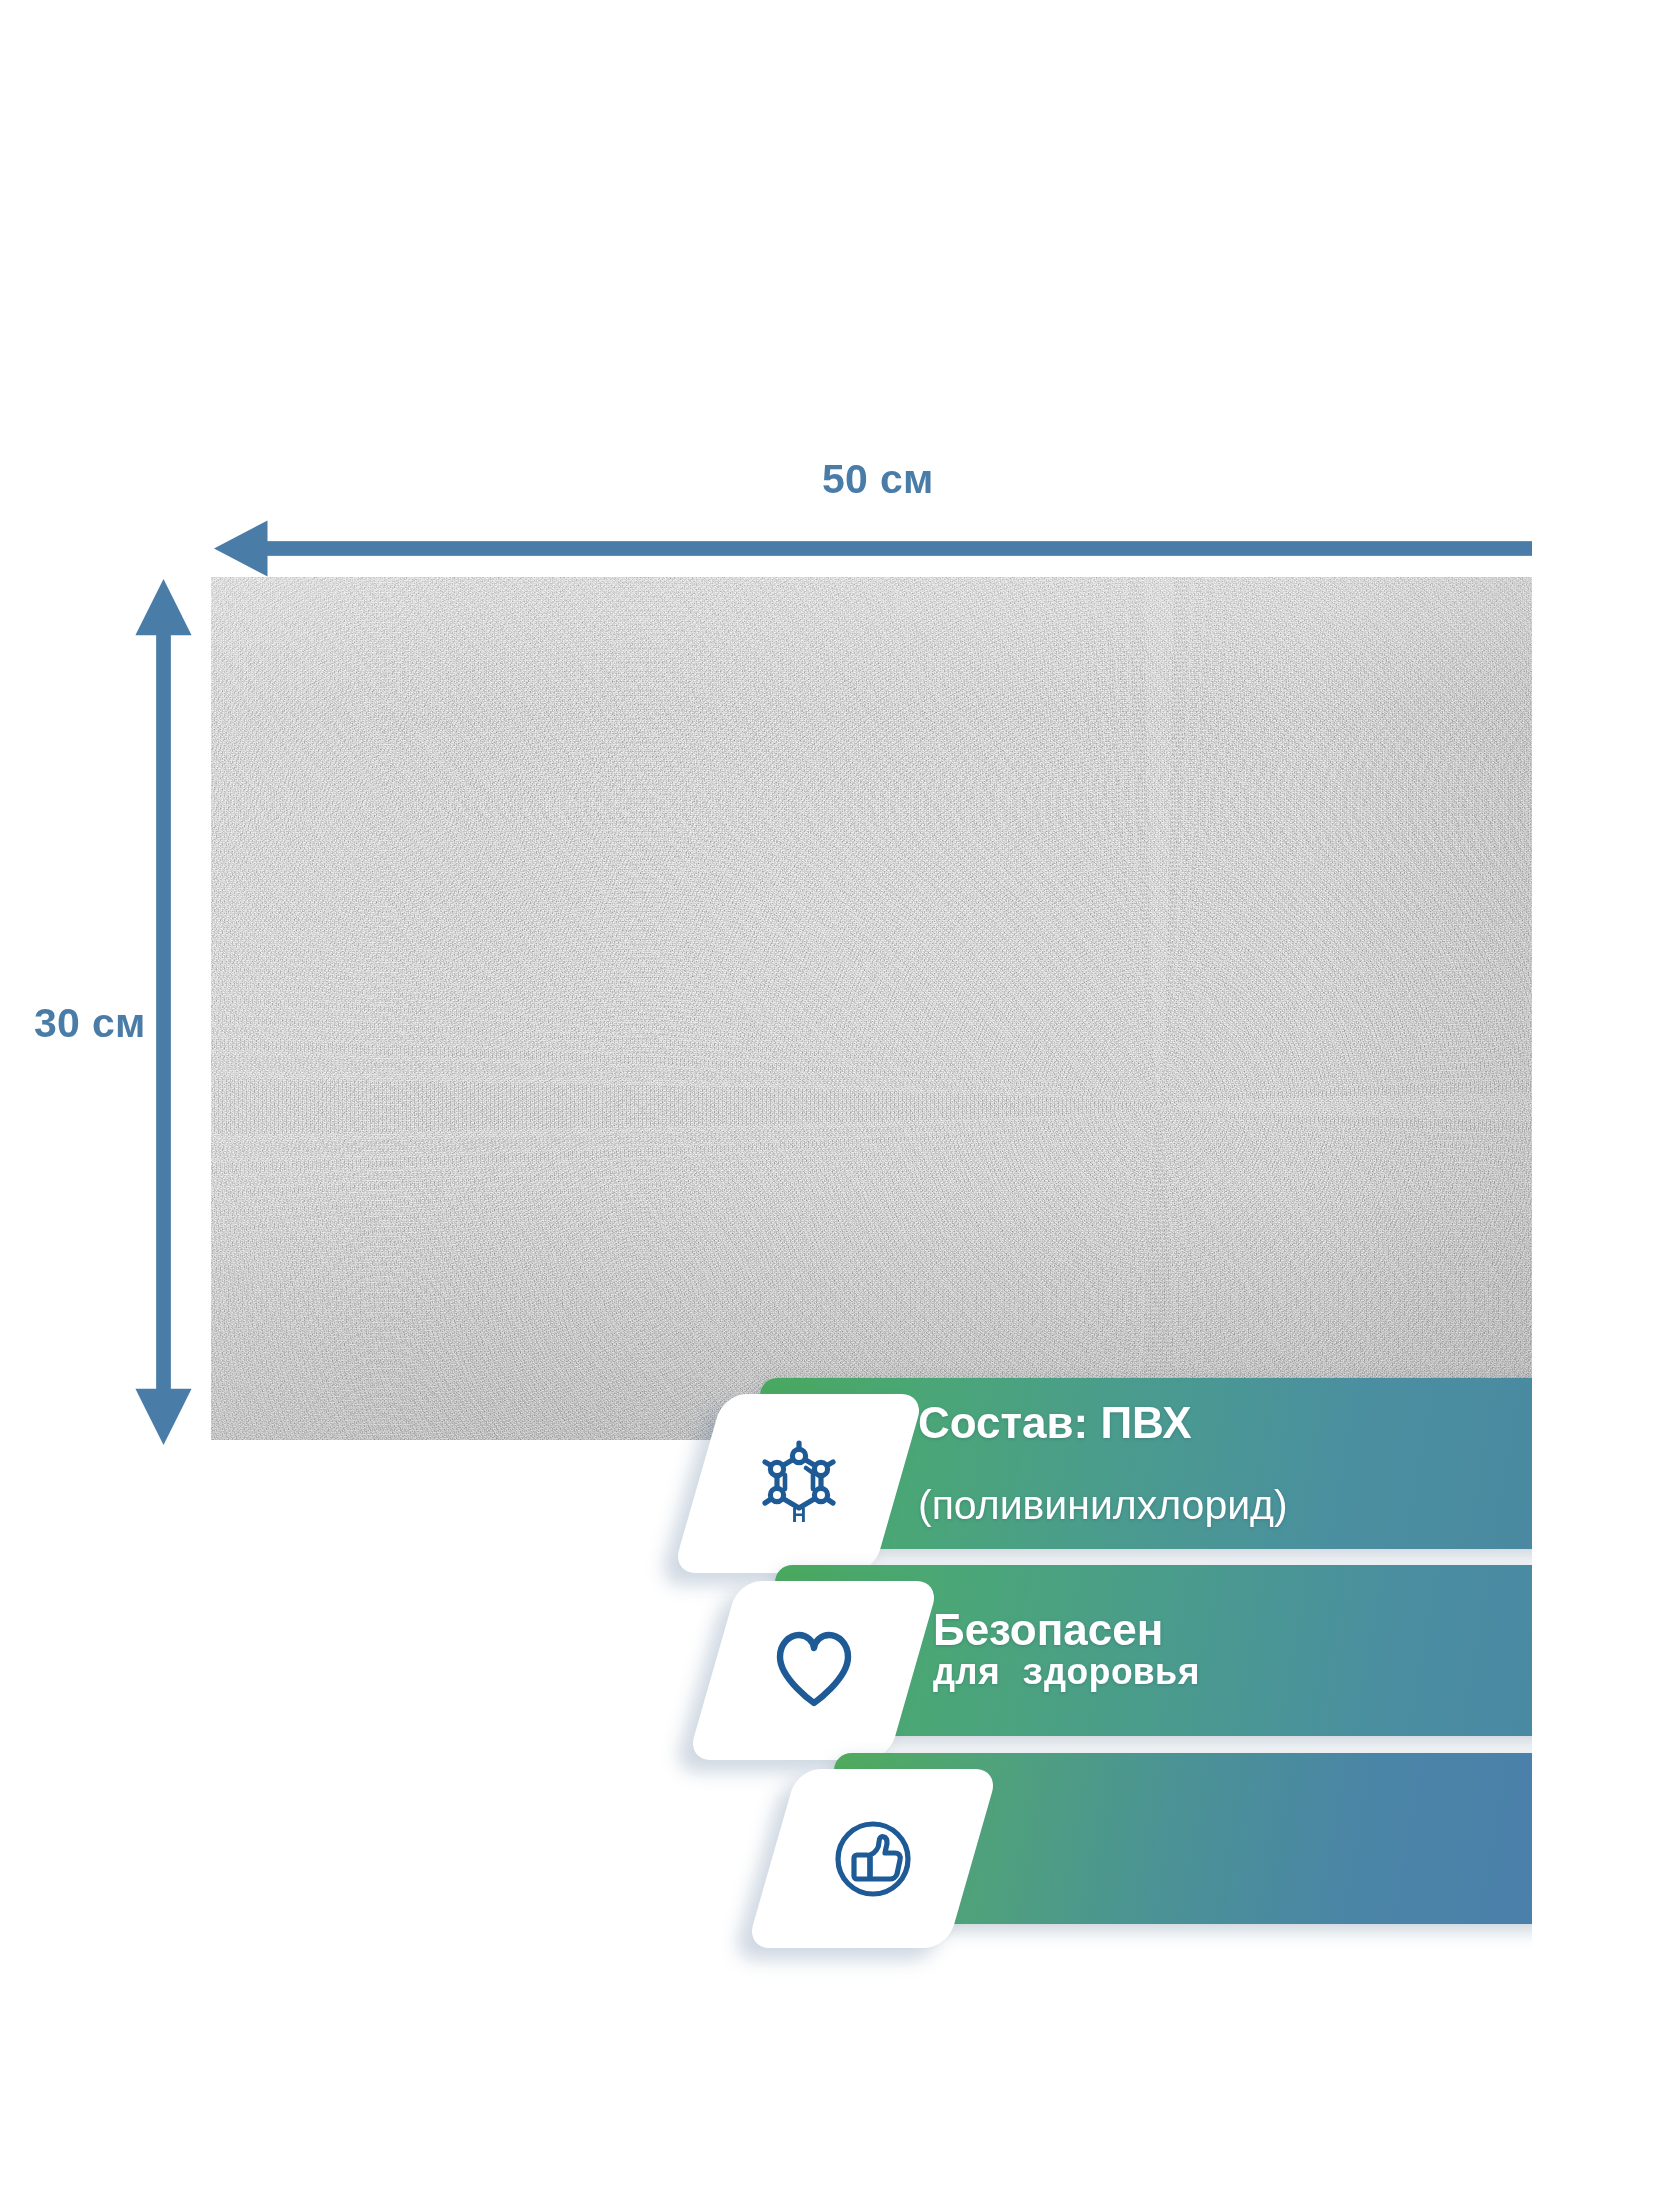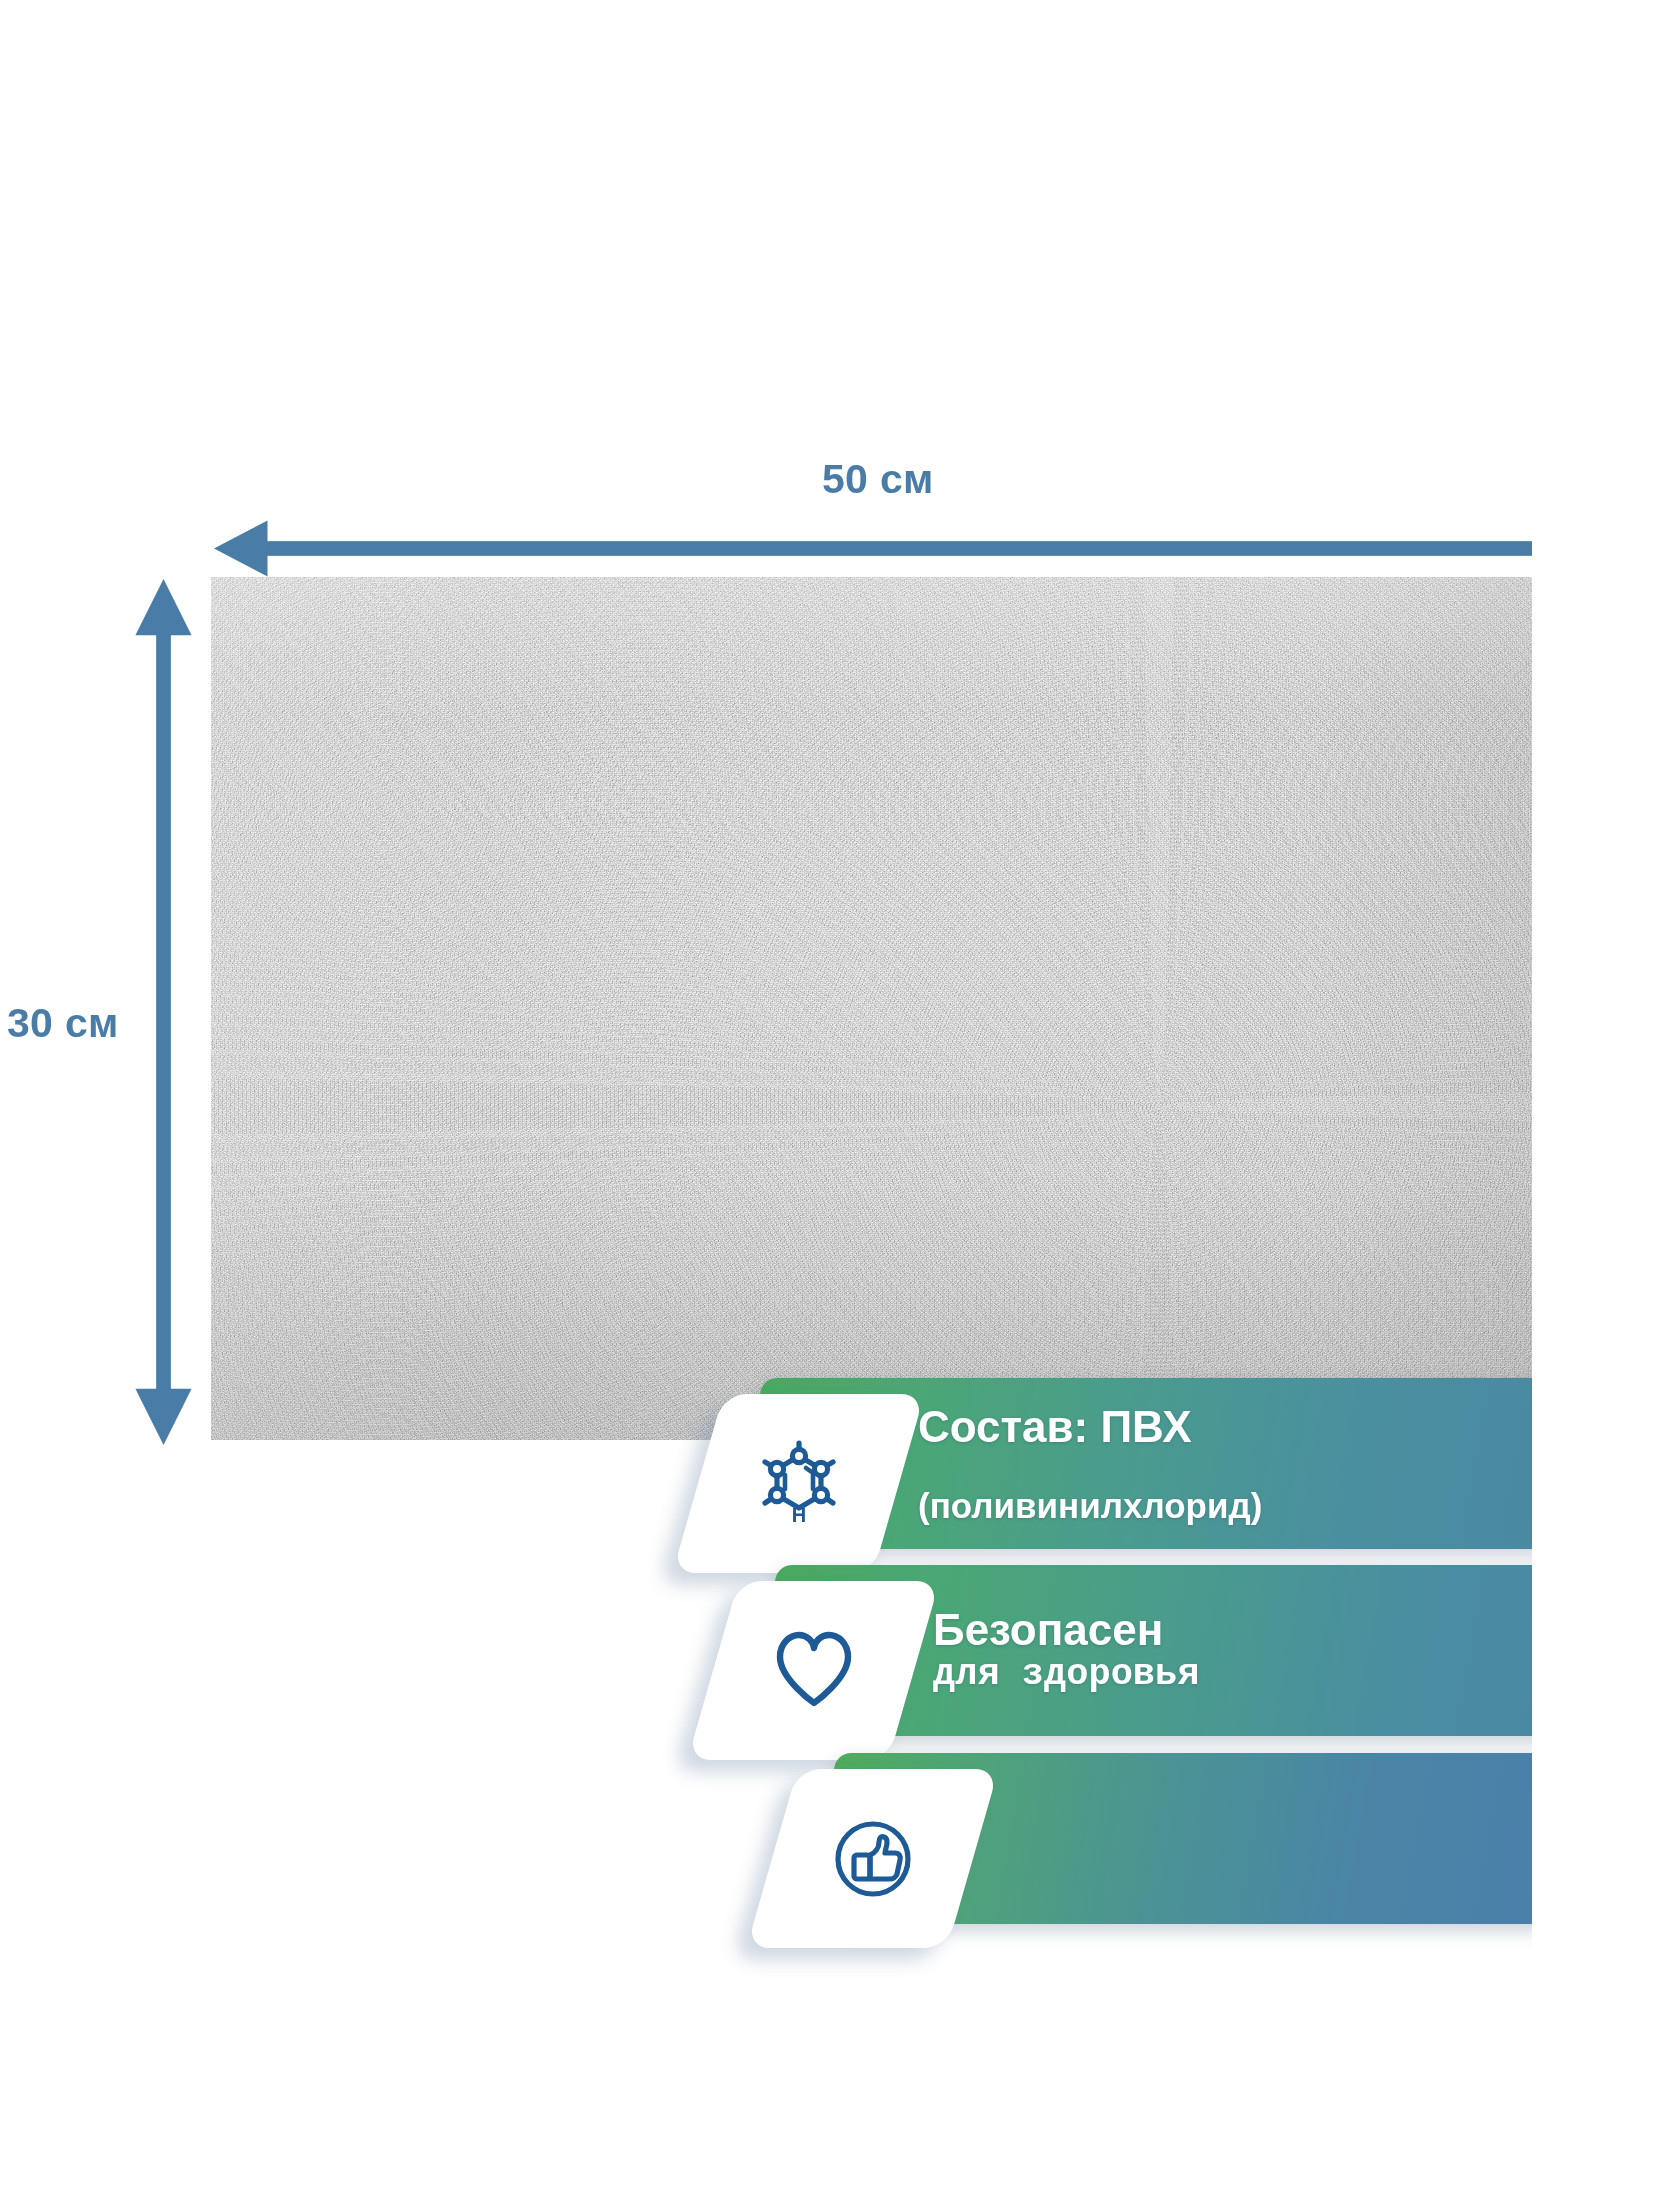--- a/index.html
+++ b/index.html
@@ -78,21 +78,21 @@
     font-weight: bold;
     letter-spacing: 0.3px;
     white-space: nowrap;
   }
   #label-width {
     left: 822px;
     top: 456px;
     font-size: 41px;
   }
   #label-height {
-    left: 7px;
+    left: 34px;
     top: 1000px;
     font-size: 41px;
   }
   #arrow-width {
     position: absolute;
     left: 214px;
     top: 515px;
     width: 1408px;
     height: 67px;
   }
@@ -166,21 +166,21 @@
     height: 100%;
     display: flex;
     flex-direction: column;
     justify-content: center;
     color: #ffffff;
     text-shadow: 0 1.3px 3.3px rgba(40,70,95,.30);
   }
   .badge-line { white-space: nowrap; line-height: 1.12; }
 
   .t-bold   { font-weight: bold; font-size: 44px; }
-  .t-light  { font-weight: bold; font-size: 35px; margin-top: 35px; }
+  .t-light  { font-weight: normal; font-size: 41px; margin-top: 35px; }
   .t-bold-2 { font-weight: bold; font-size: 37px; font-family: Liberation Mono, monospace; }
   .t-bold-3 { font-weight: bold; font-size: 44px; }
   #badge-2 .badge-text { left: 221px; }
 </style>
 </head>
 <body>
 
 <div id="page">
 
   <div id="mat-wrap">

